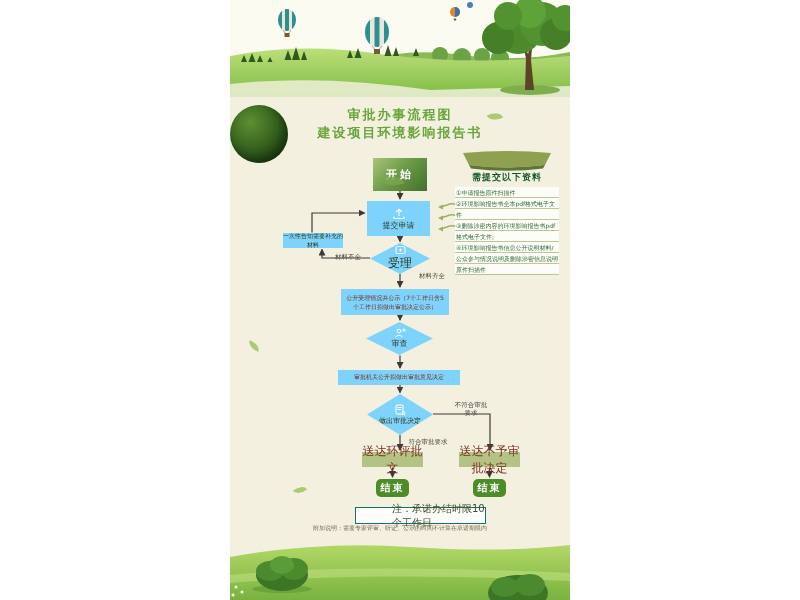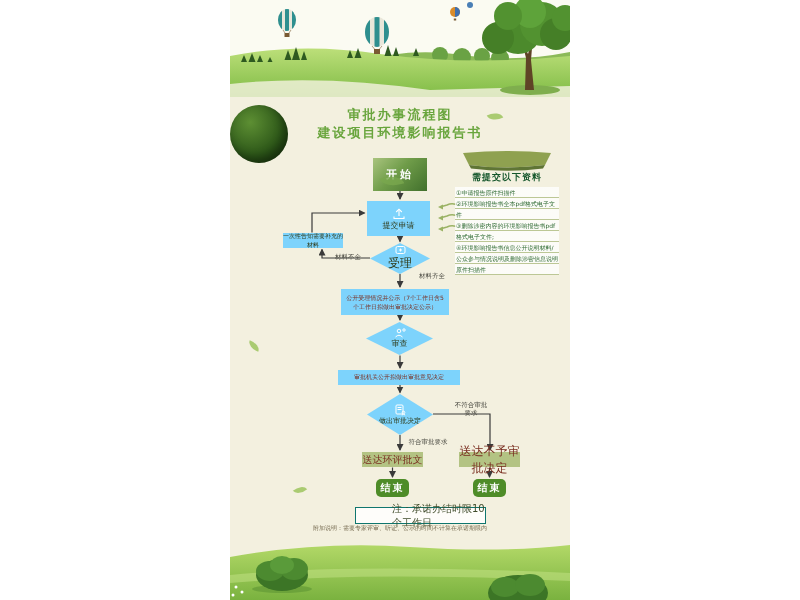--- a/index.html
+++ b/index.html
@@ -226,21 +226,21 @@
           <circle cx="9.5" cy="8.5" r="1.3"></circle>
             <path d="M7.8,11 Q9.5,9.6 11.2,11"></path>
         </svg>
       </span>
       <span>做出审批决定</span>
     </div>
 
     <div class="abs flabel" style="left:223px;top:401px;width:36px;z-index:2;">不符合审批要求</div>
     <div class="abs flabel" style="left:176px;top:438px;width:44px;text-align:center;z-index:2;">符合审批要求</div>
 
-    <div class="abs node lightbox" style="left:132px;top:452px;width:61px;height:15px;z-index:2;font-size:10px;text-align:right;">
+    <div class="abs node lightbox" style="left:132px;top:452px;width:61px;height:15px;z-index:2;font-size:12px;">
       <span>送达环评批文</span>
     </div>
     <div class="abs node lightbox" style="left:229px;top:452px;width:61px;height:15px;z-index:2;font-size:12px;">
       <span>送达不予审批决定</span>
     </div>
 
     <div class="abs endnode" style="left:146px;top:479px;width:33px;height:18px;z-index:2;">
       <span>结束</span>
     </div>
     <div class="abs endnode" style="left:243px;top:479px;width:33px;height:18px;z-index:2;">

